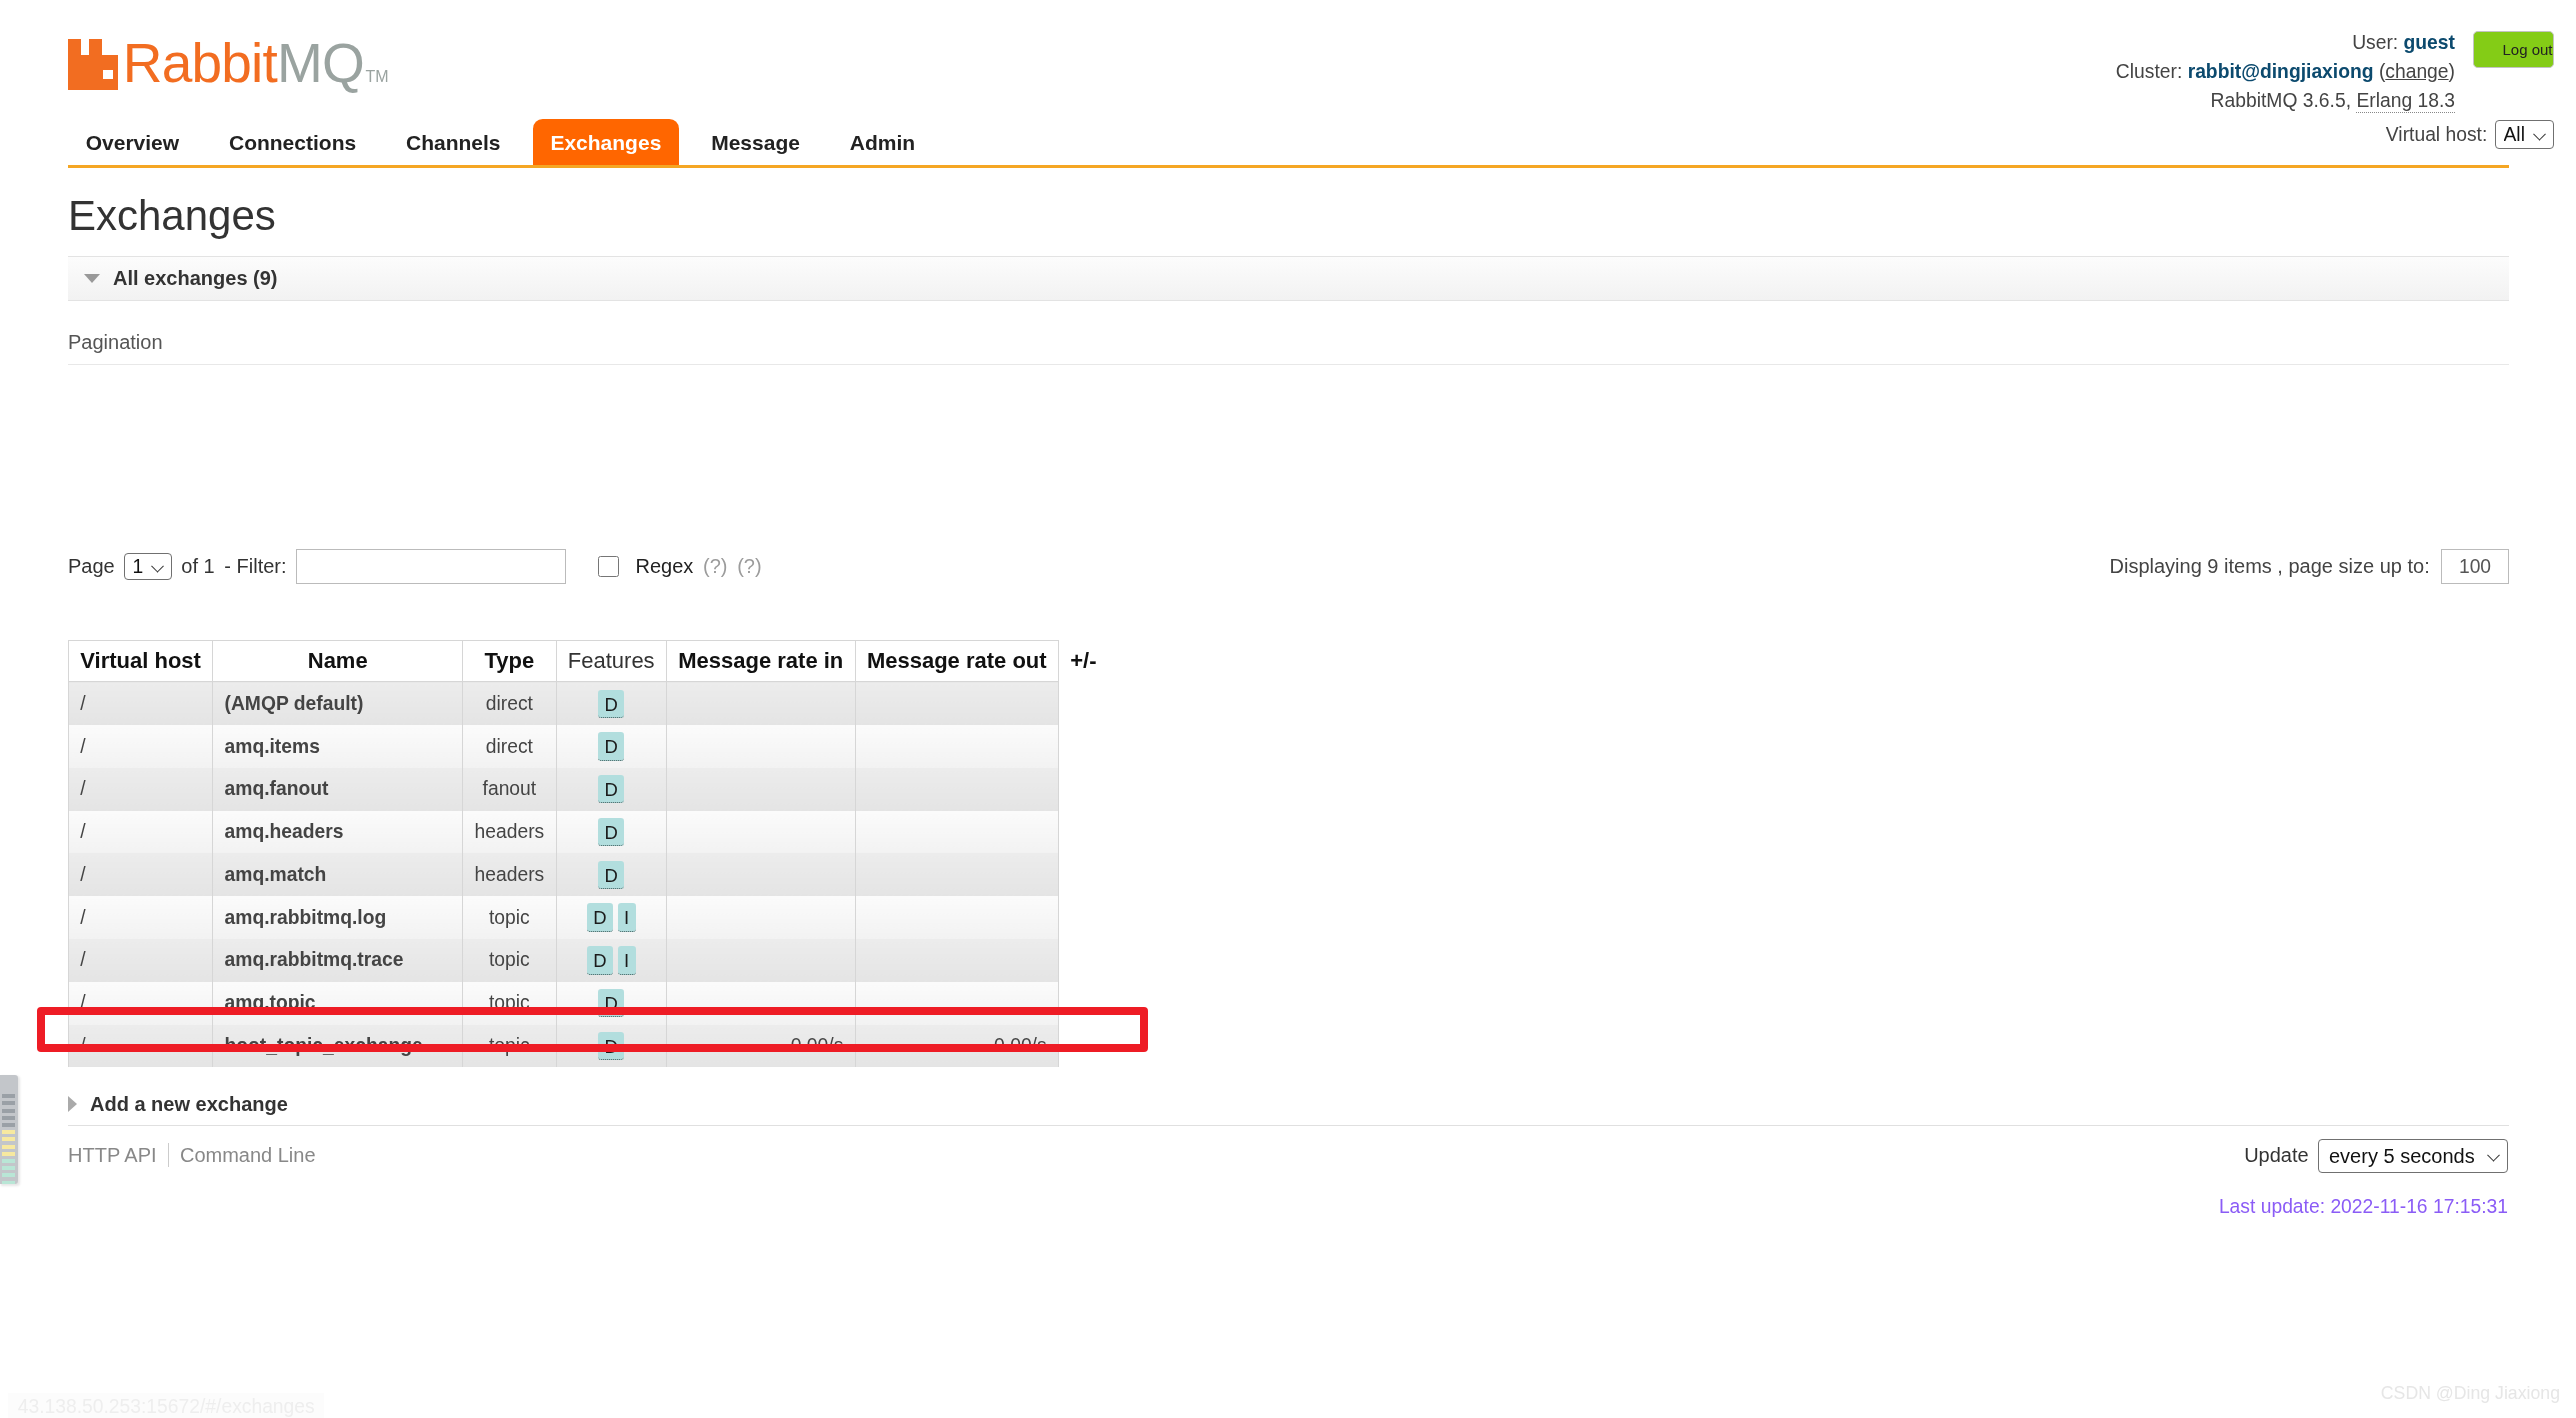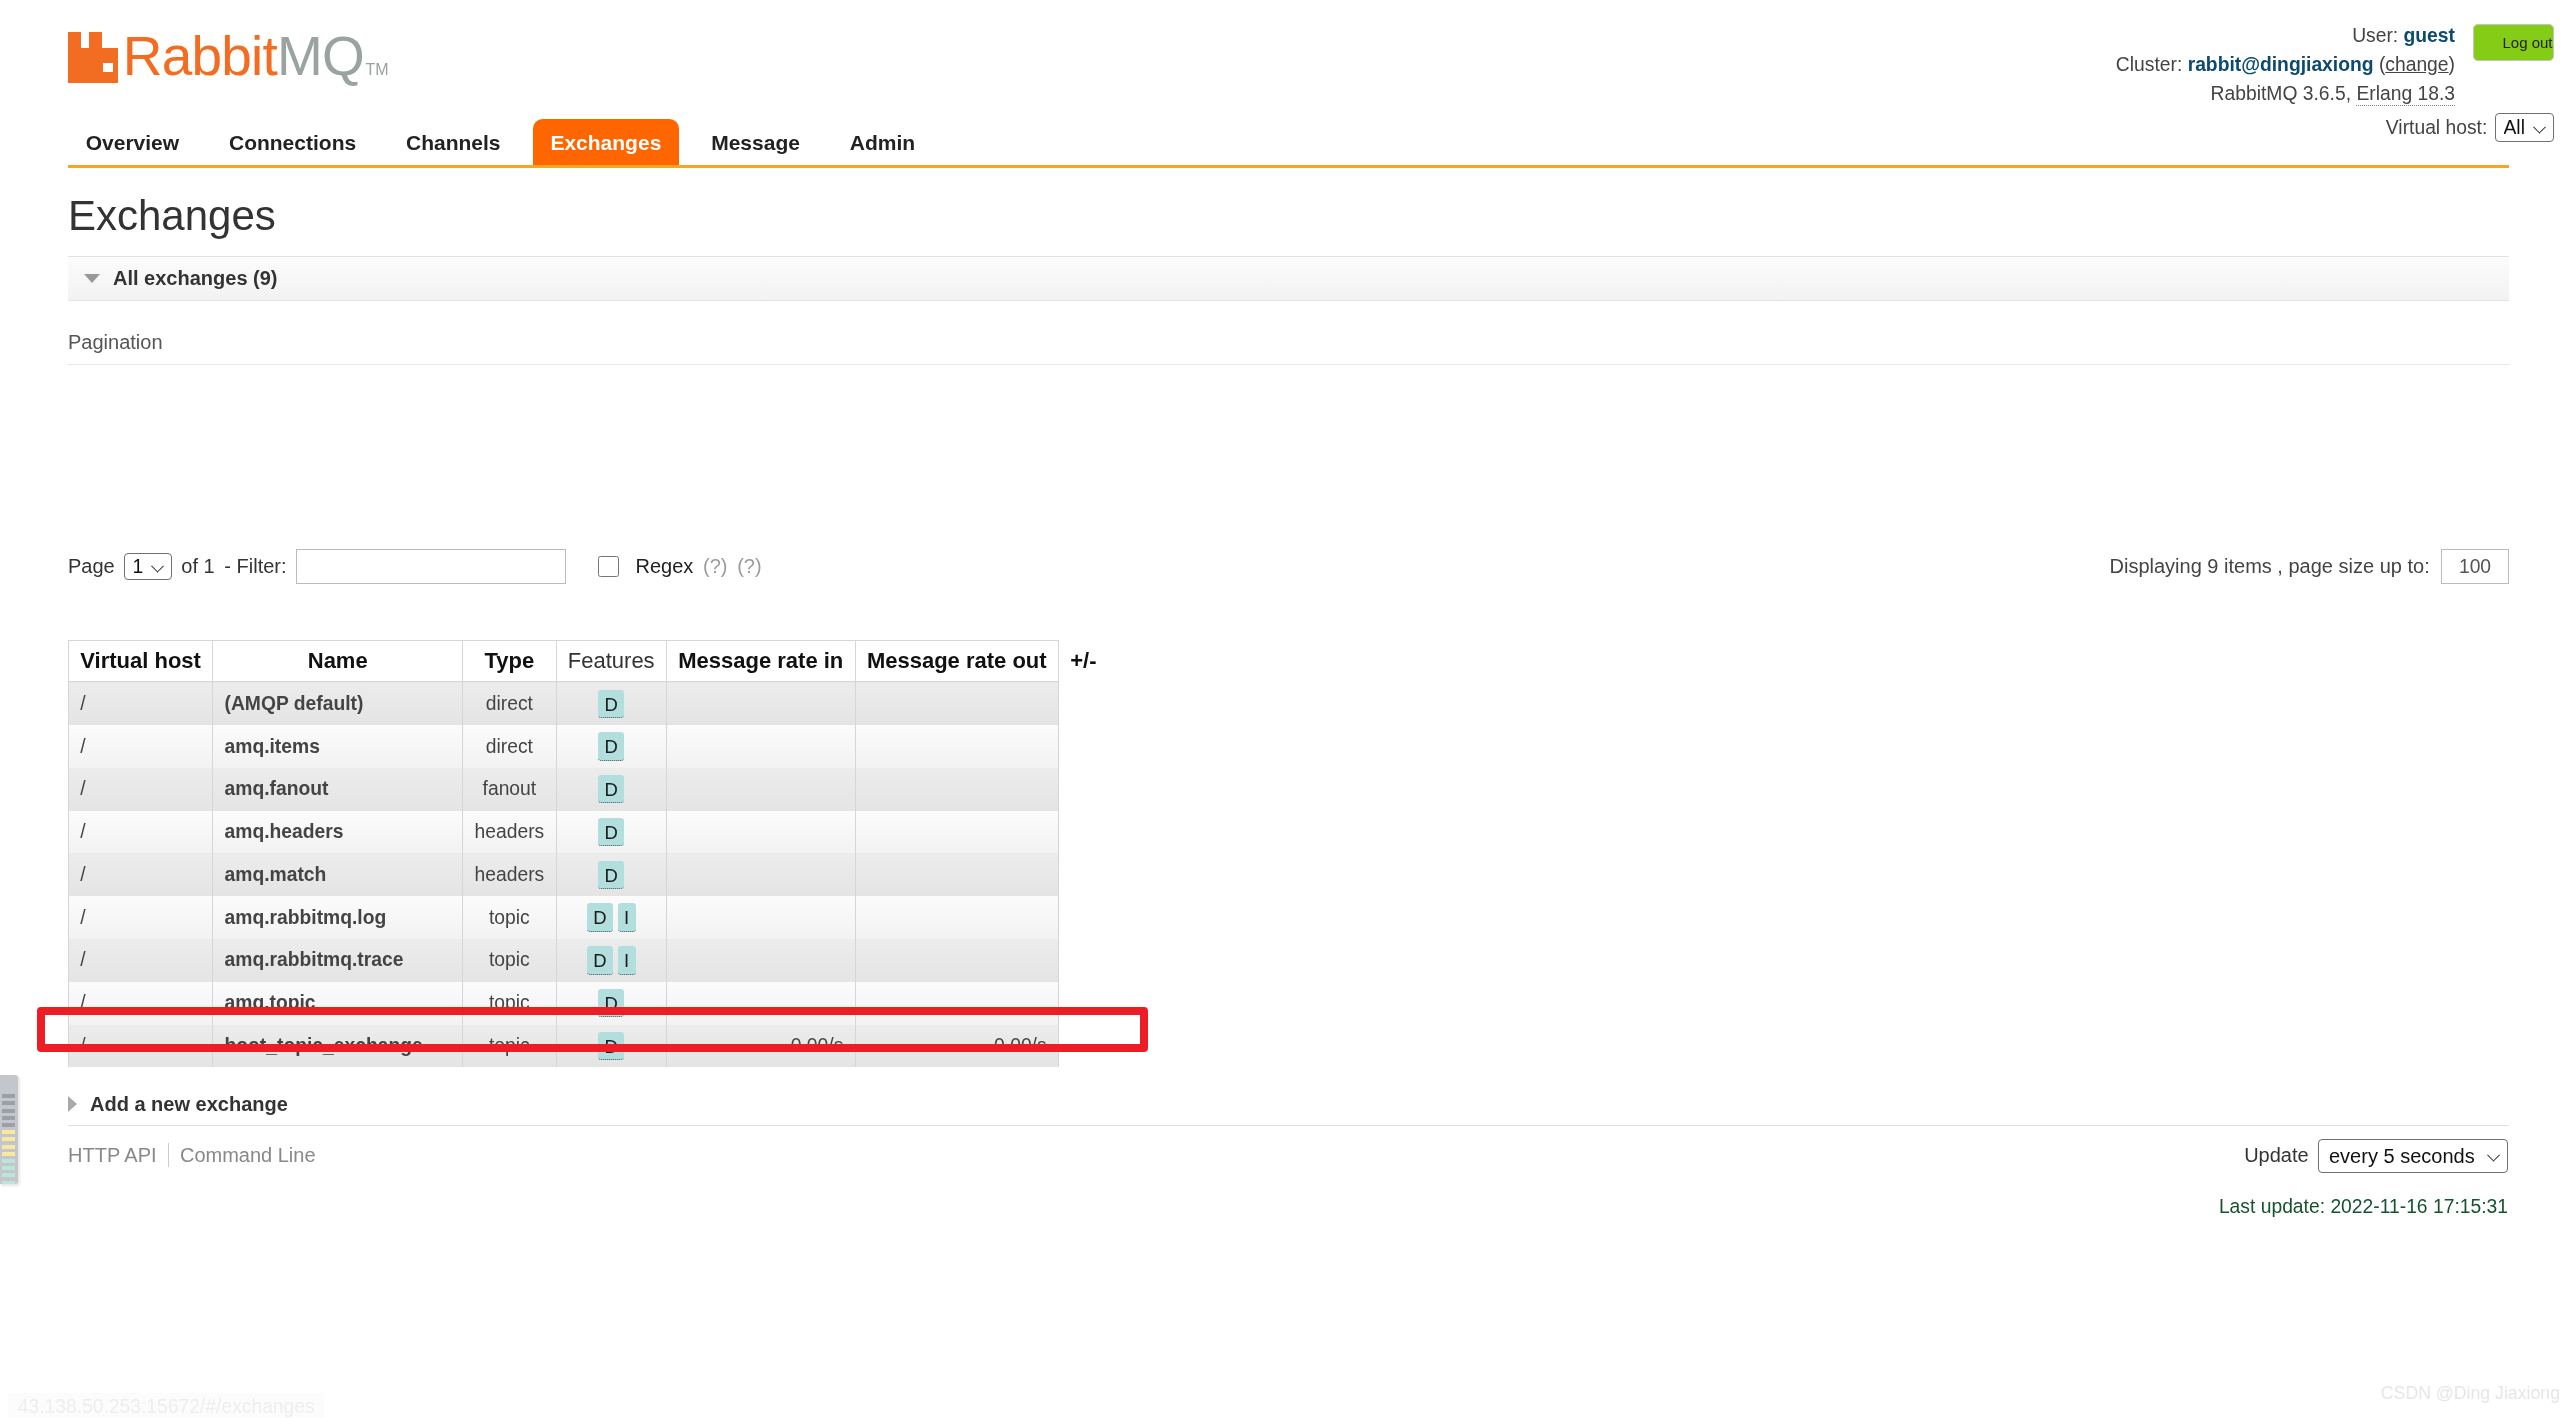--- a/index.html
+++ b/index.html
@@ -14,21 +14,21 @@
     position: relative;
     width: 2576px;
     height: 1418px;
     overflow: hidden;
     background: #fff;
   }
 
   
   #header {
     position: absolute;
-    left: 0; top: 0;
+    left: 0; top: 7px;
     width: 2576px;
     height: 139px;
   }
   .logo {
     position: absolute;
     left: 68px; top: 22.5px;
     height: 61px;
     display: flex;
     align-items: flex-end;
     user-select: none;
@@ -410,21 +410,21 @@
     align-items: center;
     gap: 9.7px;
     font-size: 20px;
     color: #333;
   }
   #update-area .sel { font-size: 20px; padding: 4.8px 32px 4.8px 9.7px; }
   #last-update {
     position: absolute;
     right: 68px; top: 1029px;
     font-size: 19.3px;
-    color: #14532d;
+    color: #8b5cf6;
     text-align: right;
   }
 
   
   #status-url {
     position: absolute;
     left: 8px; top: 1393px;
     font-size: 19.3px;
     color: #eeeeee;
     background: #fcfcfc;

